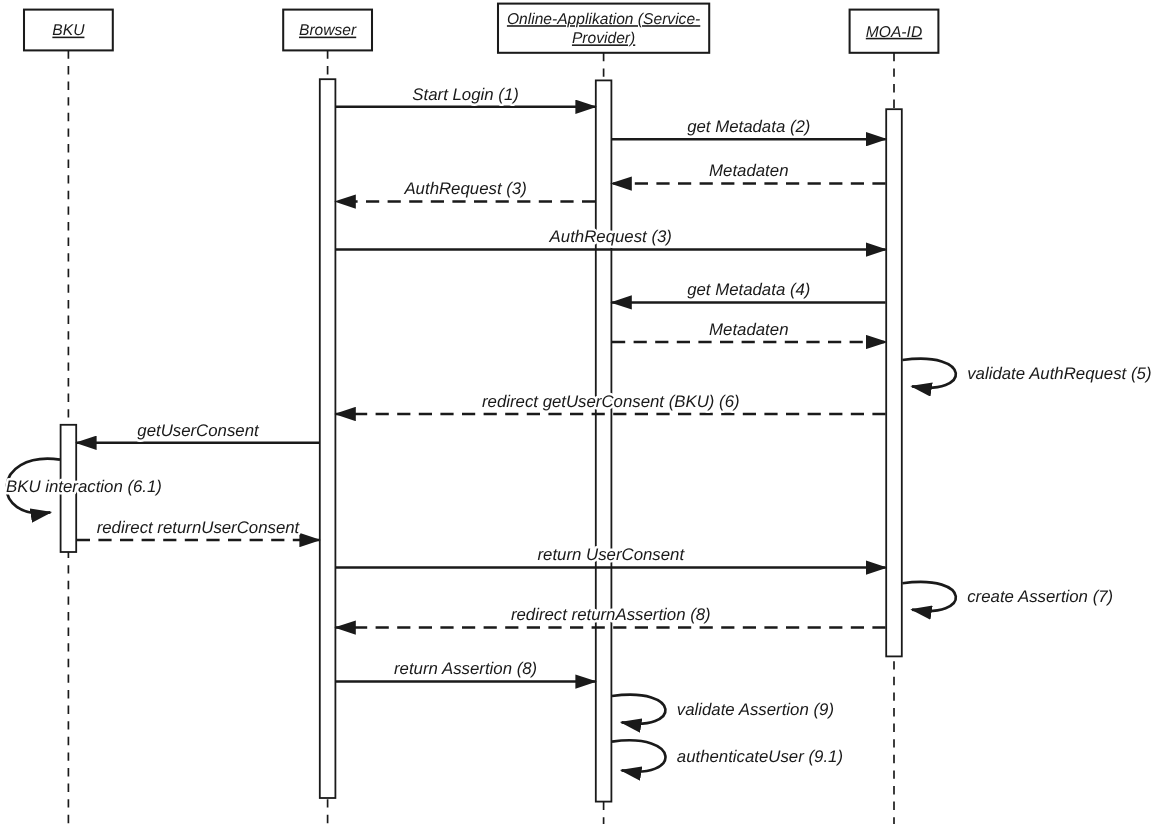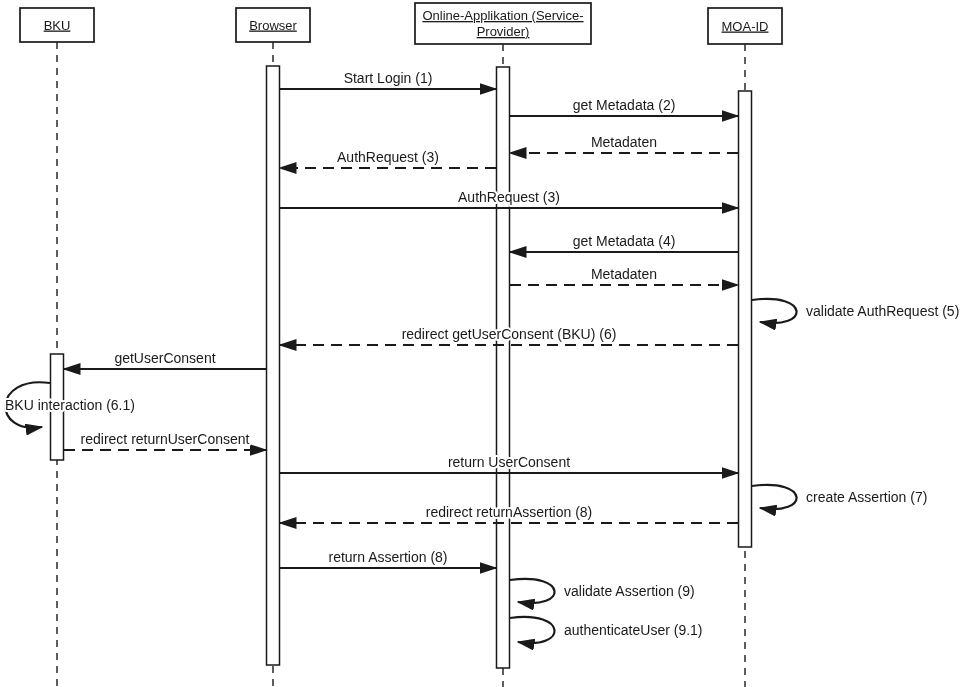--- a/index.html
+++ b/index.html
@@ -2,20 +2,21 @@
 <html><head>
 <meta charset="utf-8">
 <style>
   html, body { margin: 0; padding: 0; background: #ffffff; }
   #canvas {
     position: relative;
     width: 968px;
     height: 687px;
     background: #ffffff;
     overflow: hidden;
+    font-style: italic;
   }
   svg text {
     font-family: "Liberation Sans", sans-serif;
   }
 </style>
 </head>
 <body>
 
 <div id="canvas">
   <svg id="seq-svg" width="968" height="687" viewBox="0 0 968 687" xmlns="http://www.w3.org/2000/svg">

